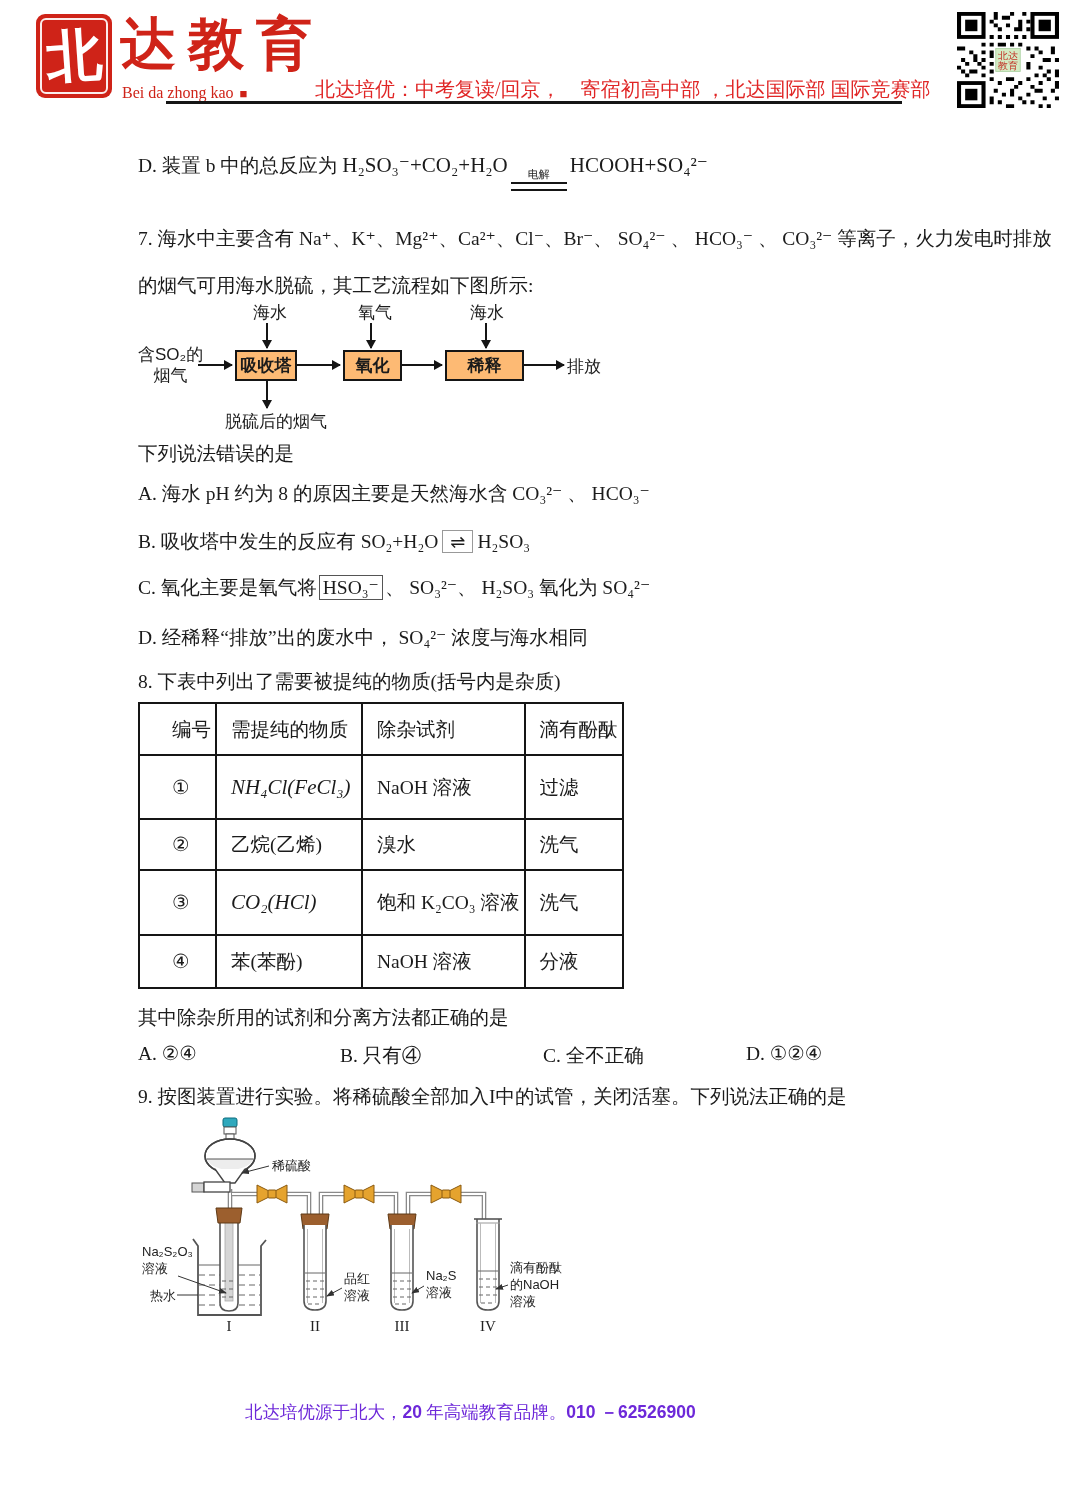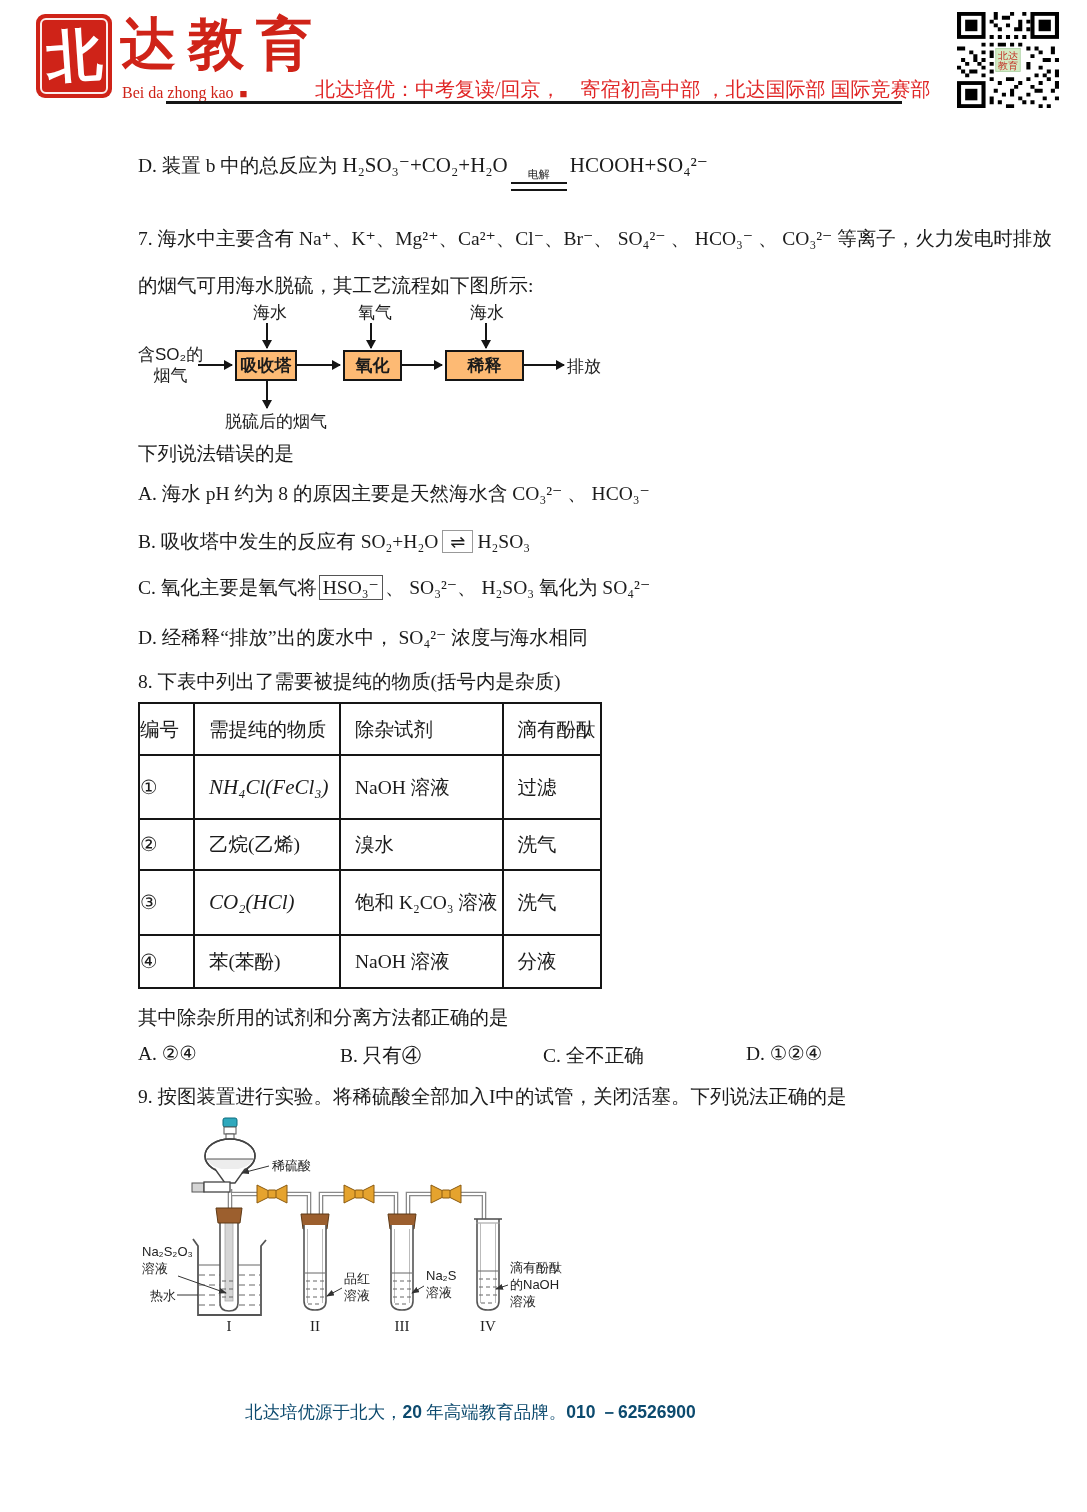--- a/index.html
+++ b/index.html
@@ -38,24 +38,24 @@
         border-top:9px solid #151515;border-left:5px solid transparent;border-right:5px solid transparent;}
   
   .qtable{border-collapse:collapse;font-size:19.5px;table-layout:fixed;}
   .qtable th,.qtable td{border:2.4px solid #151515;text-align:left;padding:0 4px 0 14px;
         font-weight:normal;vertical-align:middle;overflow:hidden;white-space:nowrap;}
   .qtable tr:nth-child(1)>*{height:50px;}
   .qtable tr:nth-child(2)>*{height:62px;}
   .qtable tr:nth-child(3)>*{height:49px;}
   .qtable tr:nth-child(4)>*{height:63px;}
   .qtable tr:nth-child(5)>*{height:51px;}
-  .qtable .c0{padding-left:0;}
+  .qtable .c0{padding-left:32px;}
   .qtable .frmc{font-size:21px;font-style:italic;}
   
-  .footer{left:245px;top:1400px;font-size:17.5px;color:#0c4a6e;white-space:nowrap;}
+  .footer{left:245px;top:1400px;font-size:17.5px;color:#6d28d9;white-space:nowrap;}
   .f-num{font-family:"Liberation Sans","DejaVu Sans",sans-serif;font-weight:bold;}
   
   .svglab{font-family:"Liberation Sans","DejaVu Sans",sans-serif;font-size:13px;fill:#222;}
   .svgnum{font-family:"Liberation Serif","DejaVu Serif",serif;font-size:15px;fill:#222;}
 </style>
 </head>
 <body>
 
 <div class="page">
 

